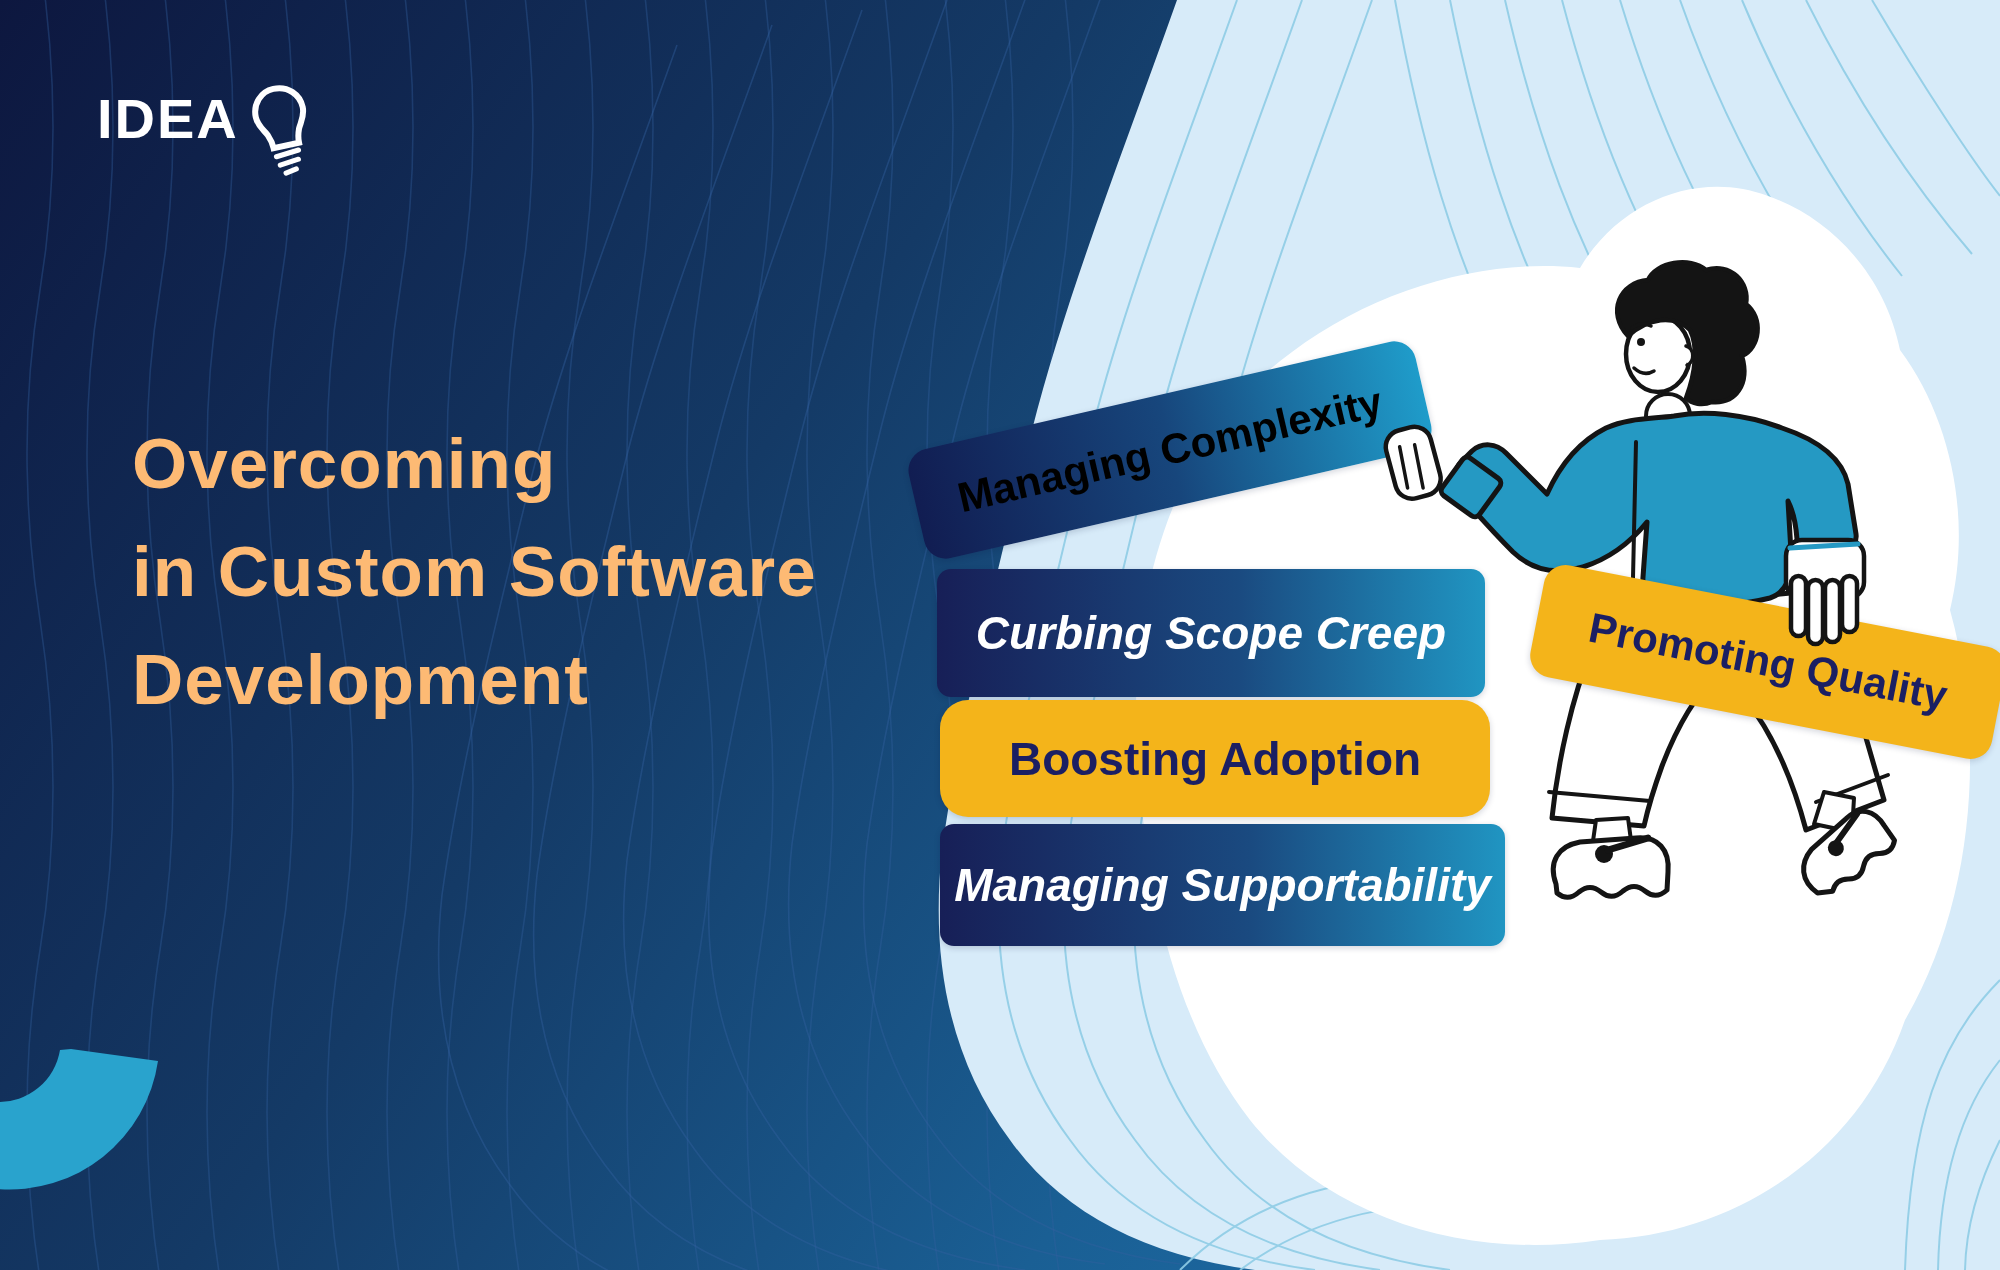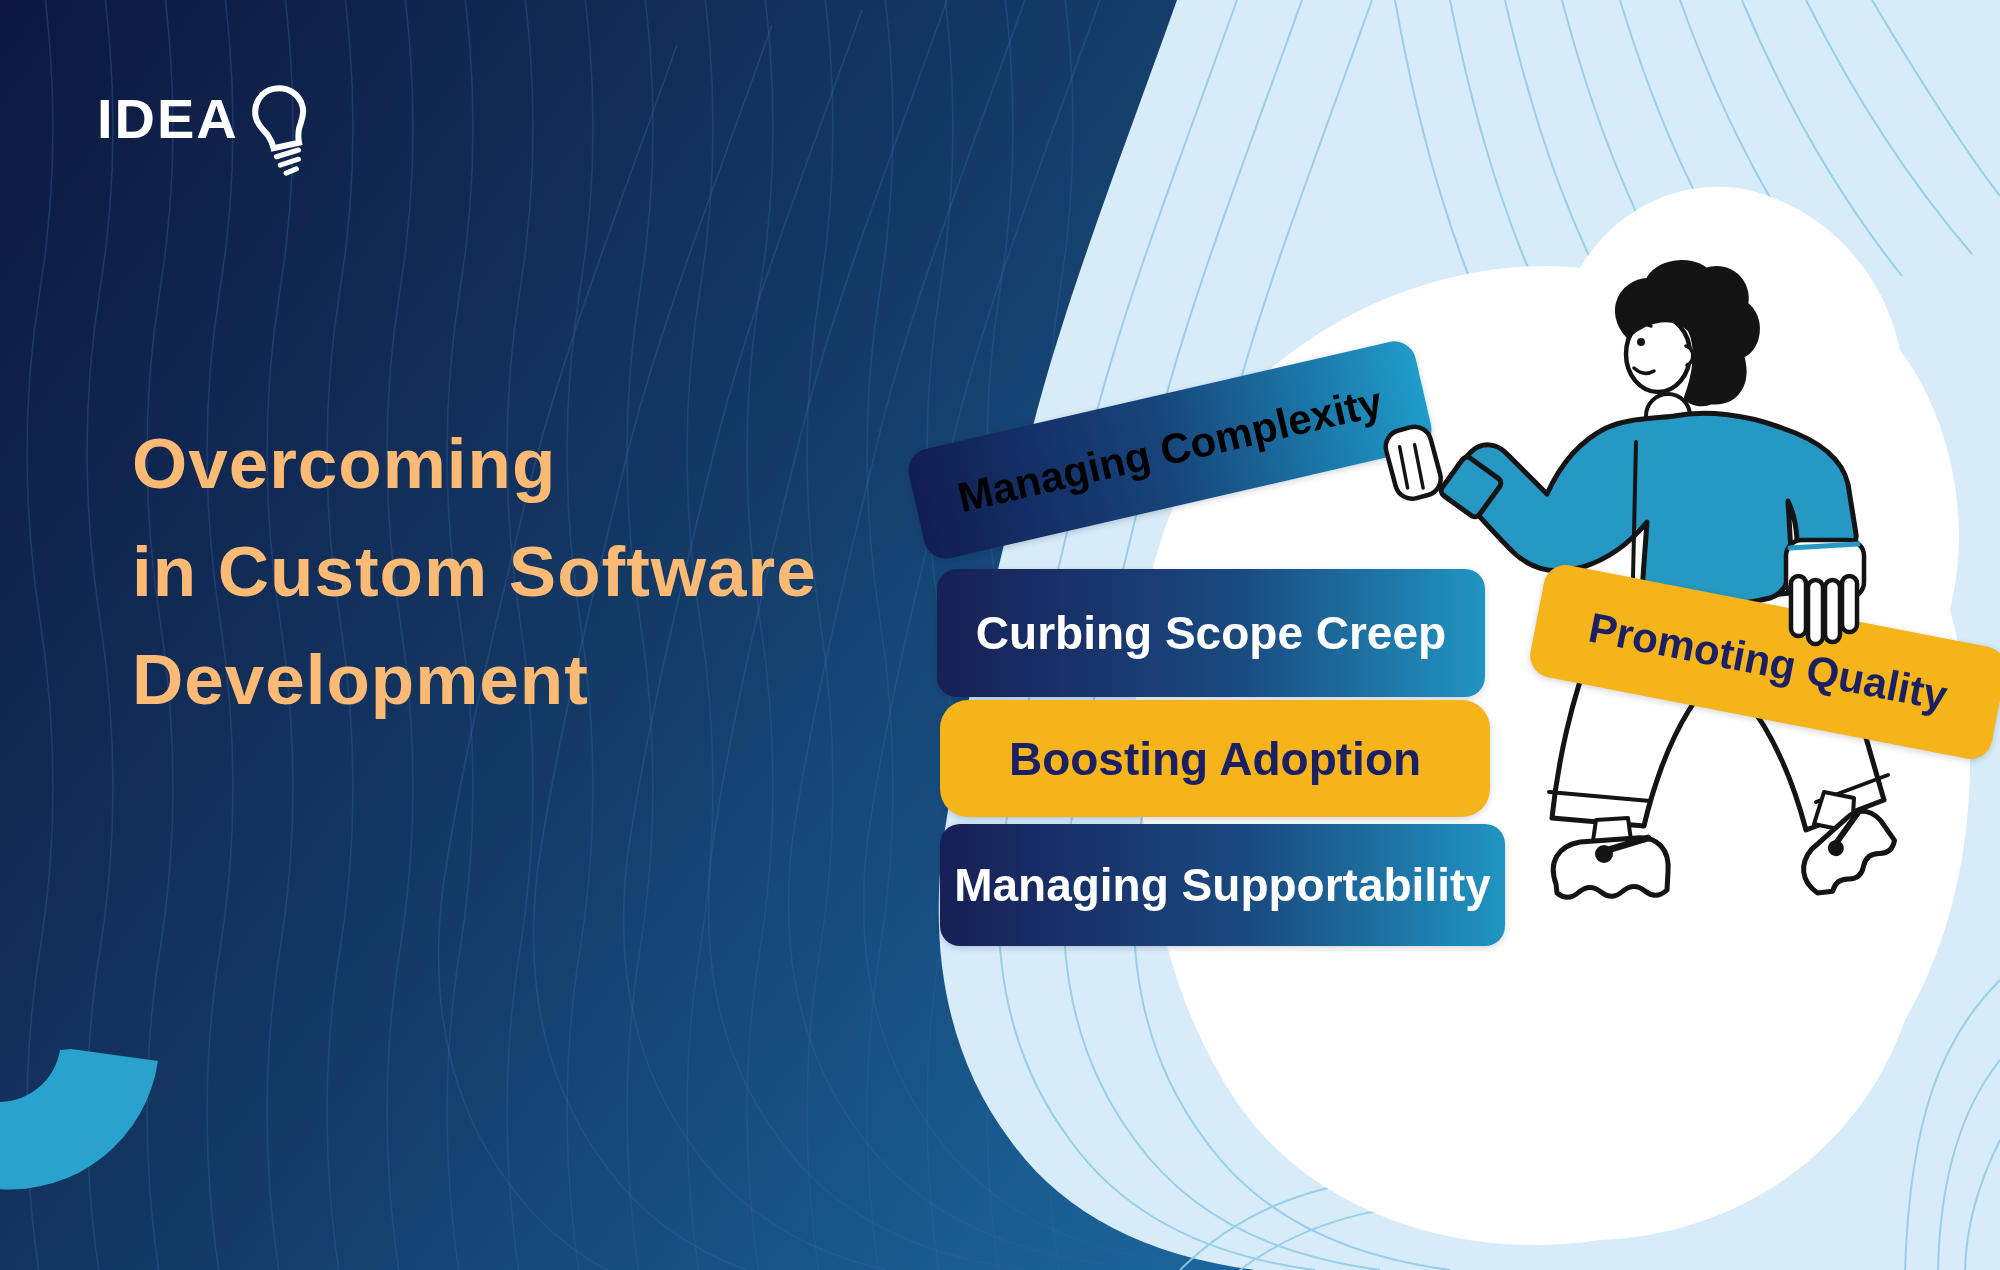--- a/index.html
+++ b/index.html
@@ -23,21 +23,21 @@
     letter-spacing:1px;white-space:nowrap;margin-left:32px;
   }
   
   .banner{
     position:absolute;display:flex;align-items:center;justify-content:center;
     font-weight:bold;white-space:nowrap;z-index:2;
     box-shadow:0 2px 6px rgba(10,20,60,.18);
   }
   .banner.blue{
     background:linear-gradient(90deg,#171f57 0%,#1a4a80 55%,#2095c2 100%);
-    color:#ffffff;border-radius:20px;
+    color:#ffffff;border-radius:14px;font-style:italic;
   }
   .banner.yellow{
     background:#f4b41a;color:#1b1f63;border-radius:26px;
   }
   #b-managing{left:910px;top:394px;width:520px;height:112px;
     transform:rotate(-13deg);font-size:42px;border-radius:22px;
     background:linear-gradient(90deg,#111d52 0%,#17467c 50%,#1f9cca 100%);}
   #b-curbing {left:937px;top:569px;width:548px;height:128px;font-size:46px;}
   #b-boosting{left:940px;top:700px;width:550px;height:117px;font-size:46px;border-radius:28px;}
   #b-ensuring{left:940px;top:824px;width:565px;height:122px;font-size:46px;}

